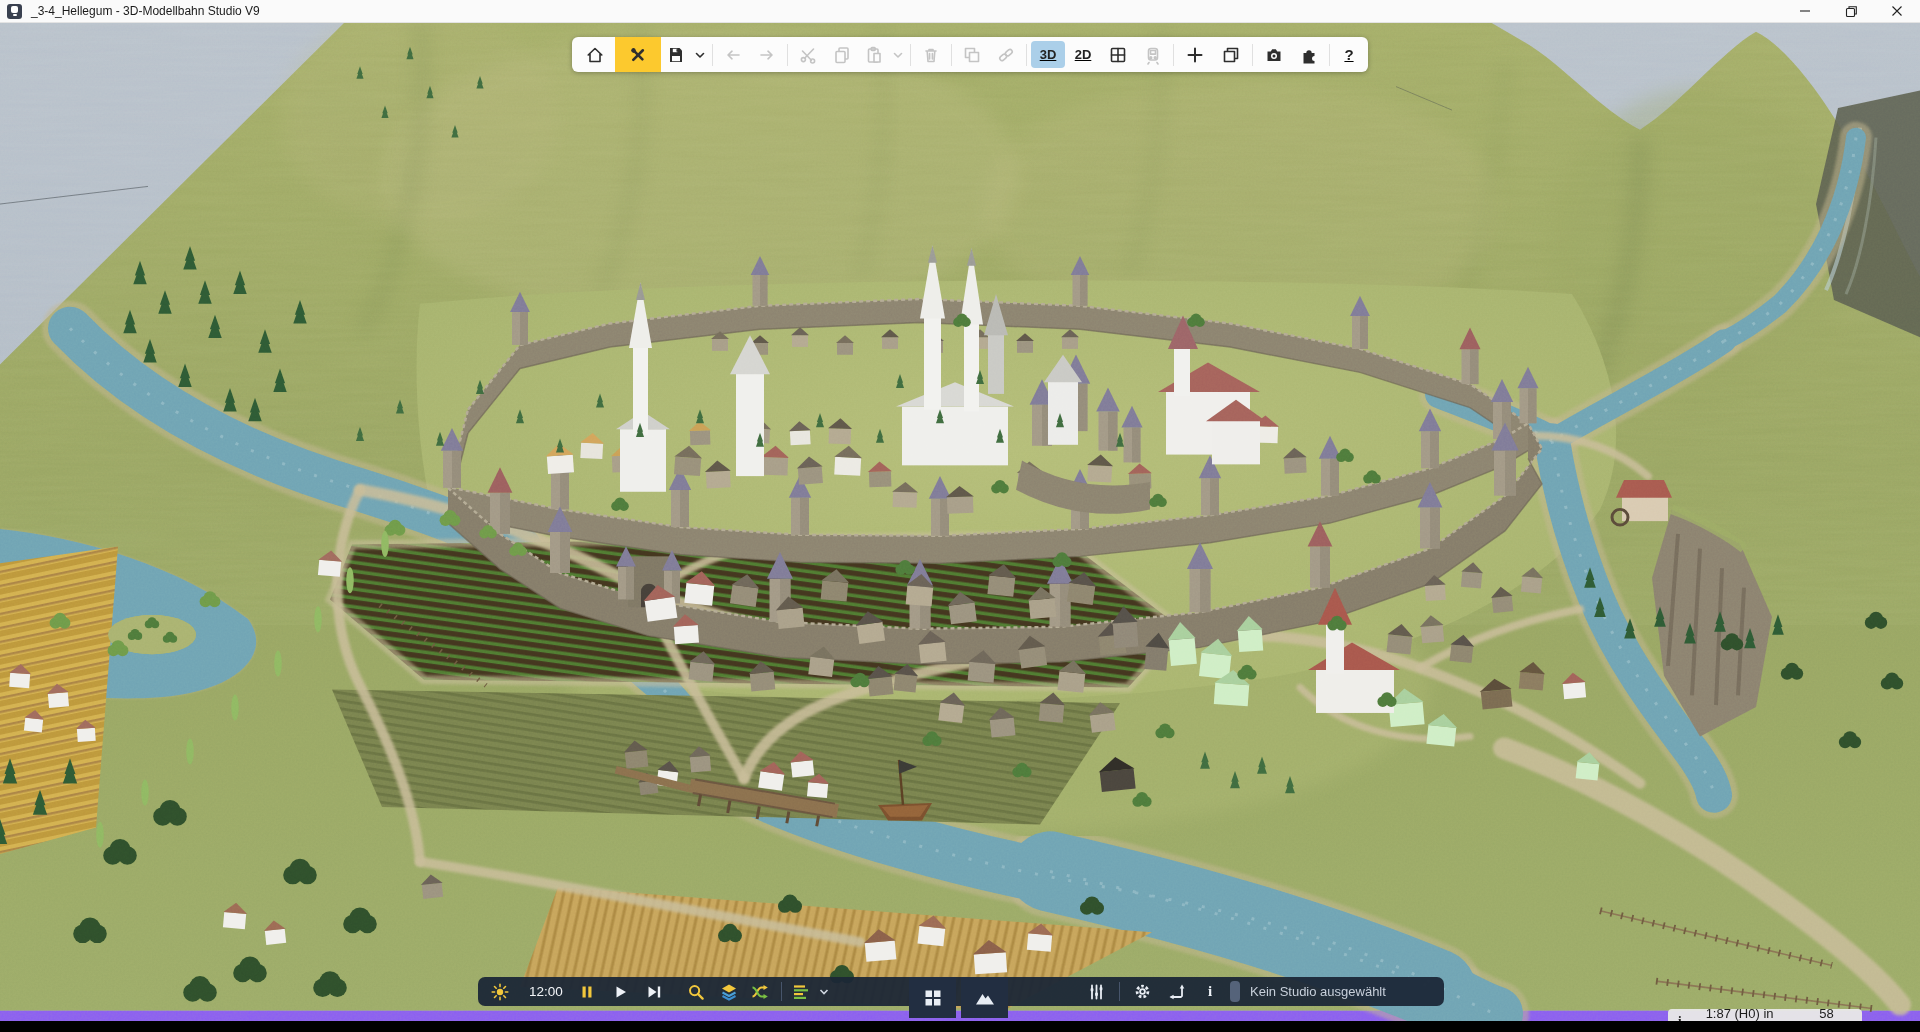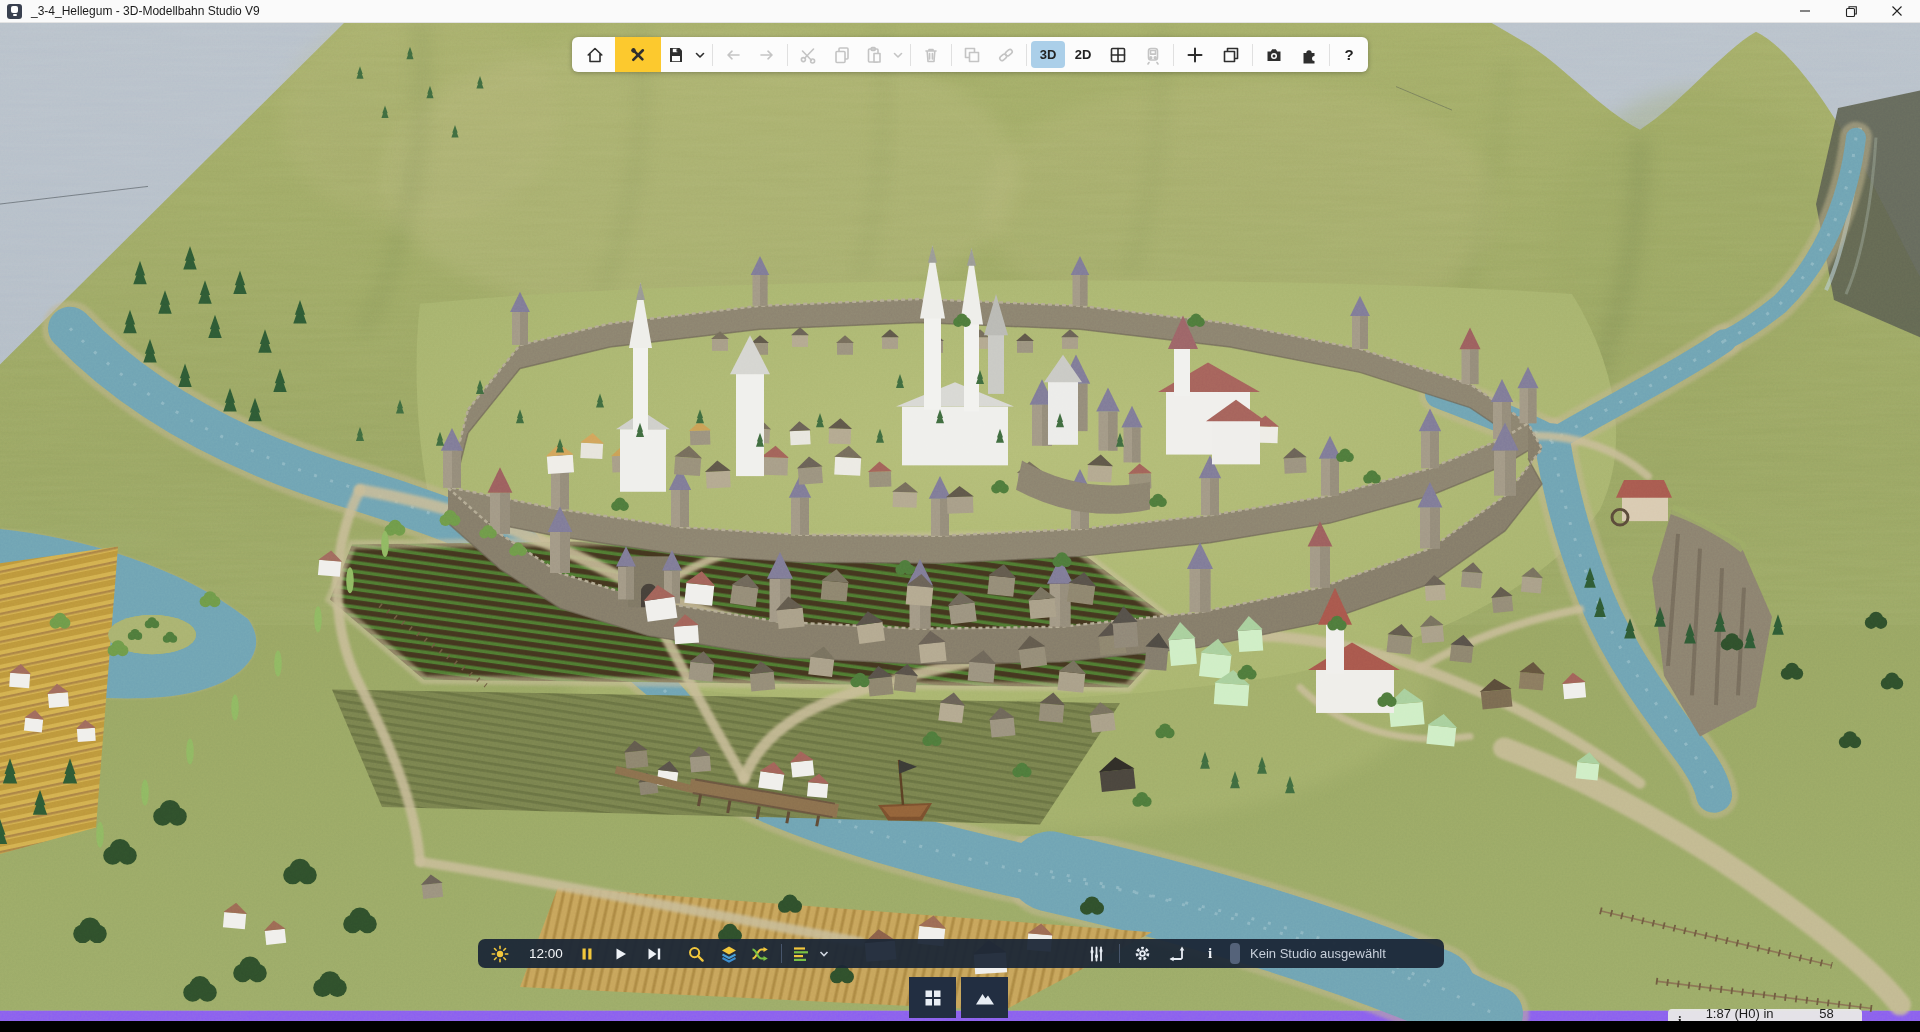--- a/index.html
+++ b/index.html
@@ -7,32 +7,32 @@
   
   #titlebar{position:absolute;left:0;top:0;width:1920px;height:22px;background:#fafafa;border-bottom:1px solid #e3e3e3;display:flex;align-items:center;z-index:50;}
   #appicon{width:15px;height:15px;margin:0 9px 0 7px;background:#3a4150;border-radius:3px;position:relative;}
   #appicon:before{content:"";position:absolute;left:4px;top:2.5px;width:7px;height:7px;background:#fff;border-radius:2px;}
   #appicon:after{content:"";position:absolute;left:5.5px;top:10.5px;width:4px;height:2px;background:#fff;border-radius:1px;}
   #wintitle{font-size:12px;color:#1a1a1a;}
   #winbtns{margin-left:auto;display:flex;height:22px;}
   .winbtn{width:46px;height:22px;display:flex;align-items:center;justify-content:center;}
   .winbtn svg{stroke:#222;stroke-width:1.1;fill:none;}
   
-  #toolbar{position:absolute;left:572px;top:37px;height:35px;background:#fcfcfc;border-radius:6px;box-shadow:0 1px 5px rgba(0,0,0,.28);display:flex;align-items:center;padding:0 3px;z-index:40;}
+  #toolbar{position:absolute;left:572px;top:37px;height:35px;background:#fcfcfc;border-radius:6px;box-shadow:0 1px 5px rgba(0,0,0,.28);display:flex;align-items:center;padding:0 3px;z-index:40;text-decoration:underline;}
   .tb-btn{height:35px;display:flex;align-items:center;justify-content:center;flex:none;}
   .tb-btn svg{stroke:#2e2e2e;fill:none;stroke-width:1.6;stroke-linecap:round;stroke-linejoin:round;}
   .tb-btn.dim svg{stroke:#c4c4c4;}
   .tb-btn svg .fl{fill:#2e2e2e;stroke:none;}
   .tb-btn svg .wh{fill:#fcfcfc;stroke:none;}
   .tb-sep{width:1px;height:22px;background:#e0e0e0;margin:0 3px;flex:none;}
   .tb-active-yellow{background:#fcc92e;}
   .tb-text{font-size:13px;font-weight:bold;color:#222;}
   .tb-3d{background:#abcfe9;border-radius:4px;height:27px;margin:4px 1px;}
   
-  #botbar{position:absolute;left:478px;top:939px;width:966px;height:29px;background:rgba(27,38,54,.94);border-radius:7px;z-index:40;}
+  #botbar{position:absolute;left:478px;top:977px;width:966px;height:29px;background:rgba(27,38,54,.94);border-radius:7px;z-index:40;}
   .bb-item{position:absolute;top:0;height:29px;display:flex;align-items:center;justify-content:center;}
   .bb-item svg{display:block;}
   #bb-time{font-size:13.5px;color:#f2f4f7;}
   #bb-status{font-size:13px;color:#c7cfda;}
   .bb-sep{position:absolute;top:5px;width:1px;height:19px;background:#47556b;}
   .bb-raised{position:absolute;width:47px;height:41px;top:977px;background:#222e41;display:flex;align-items:center;justify-content:center;z-index:41;}
   #bb-handle{position:absolute;left:752px;top:4px;width:10px;height:21px;border-radius:4px;background:#55637a;}
   
   #statusbox{position:absolute;left:1668px;top:1009px;width:194px;height:23px;background:rgba(233,233,231,.95);border-radius:4px;display:flex;align-items:center;z-index:40;font-size:13px;color:#1c1c1c;}
   #sb-info{font-weight:bold;font-family:"Liberation Serif",serif;margin:0 0 0 10px;}

